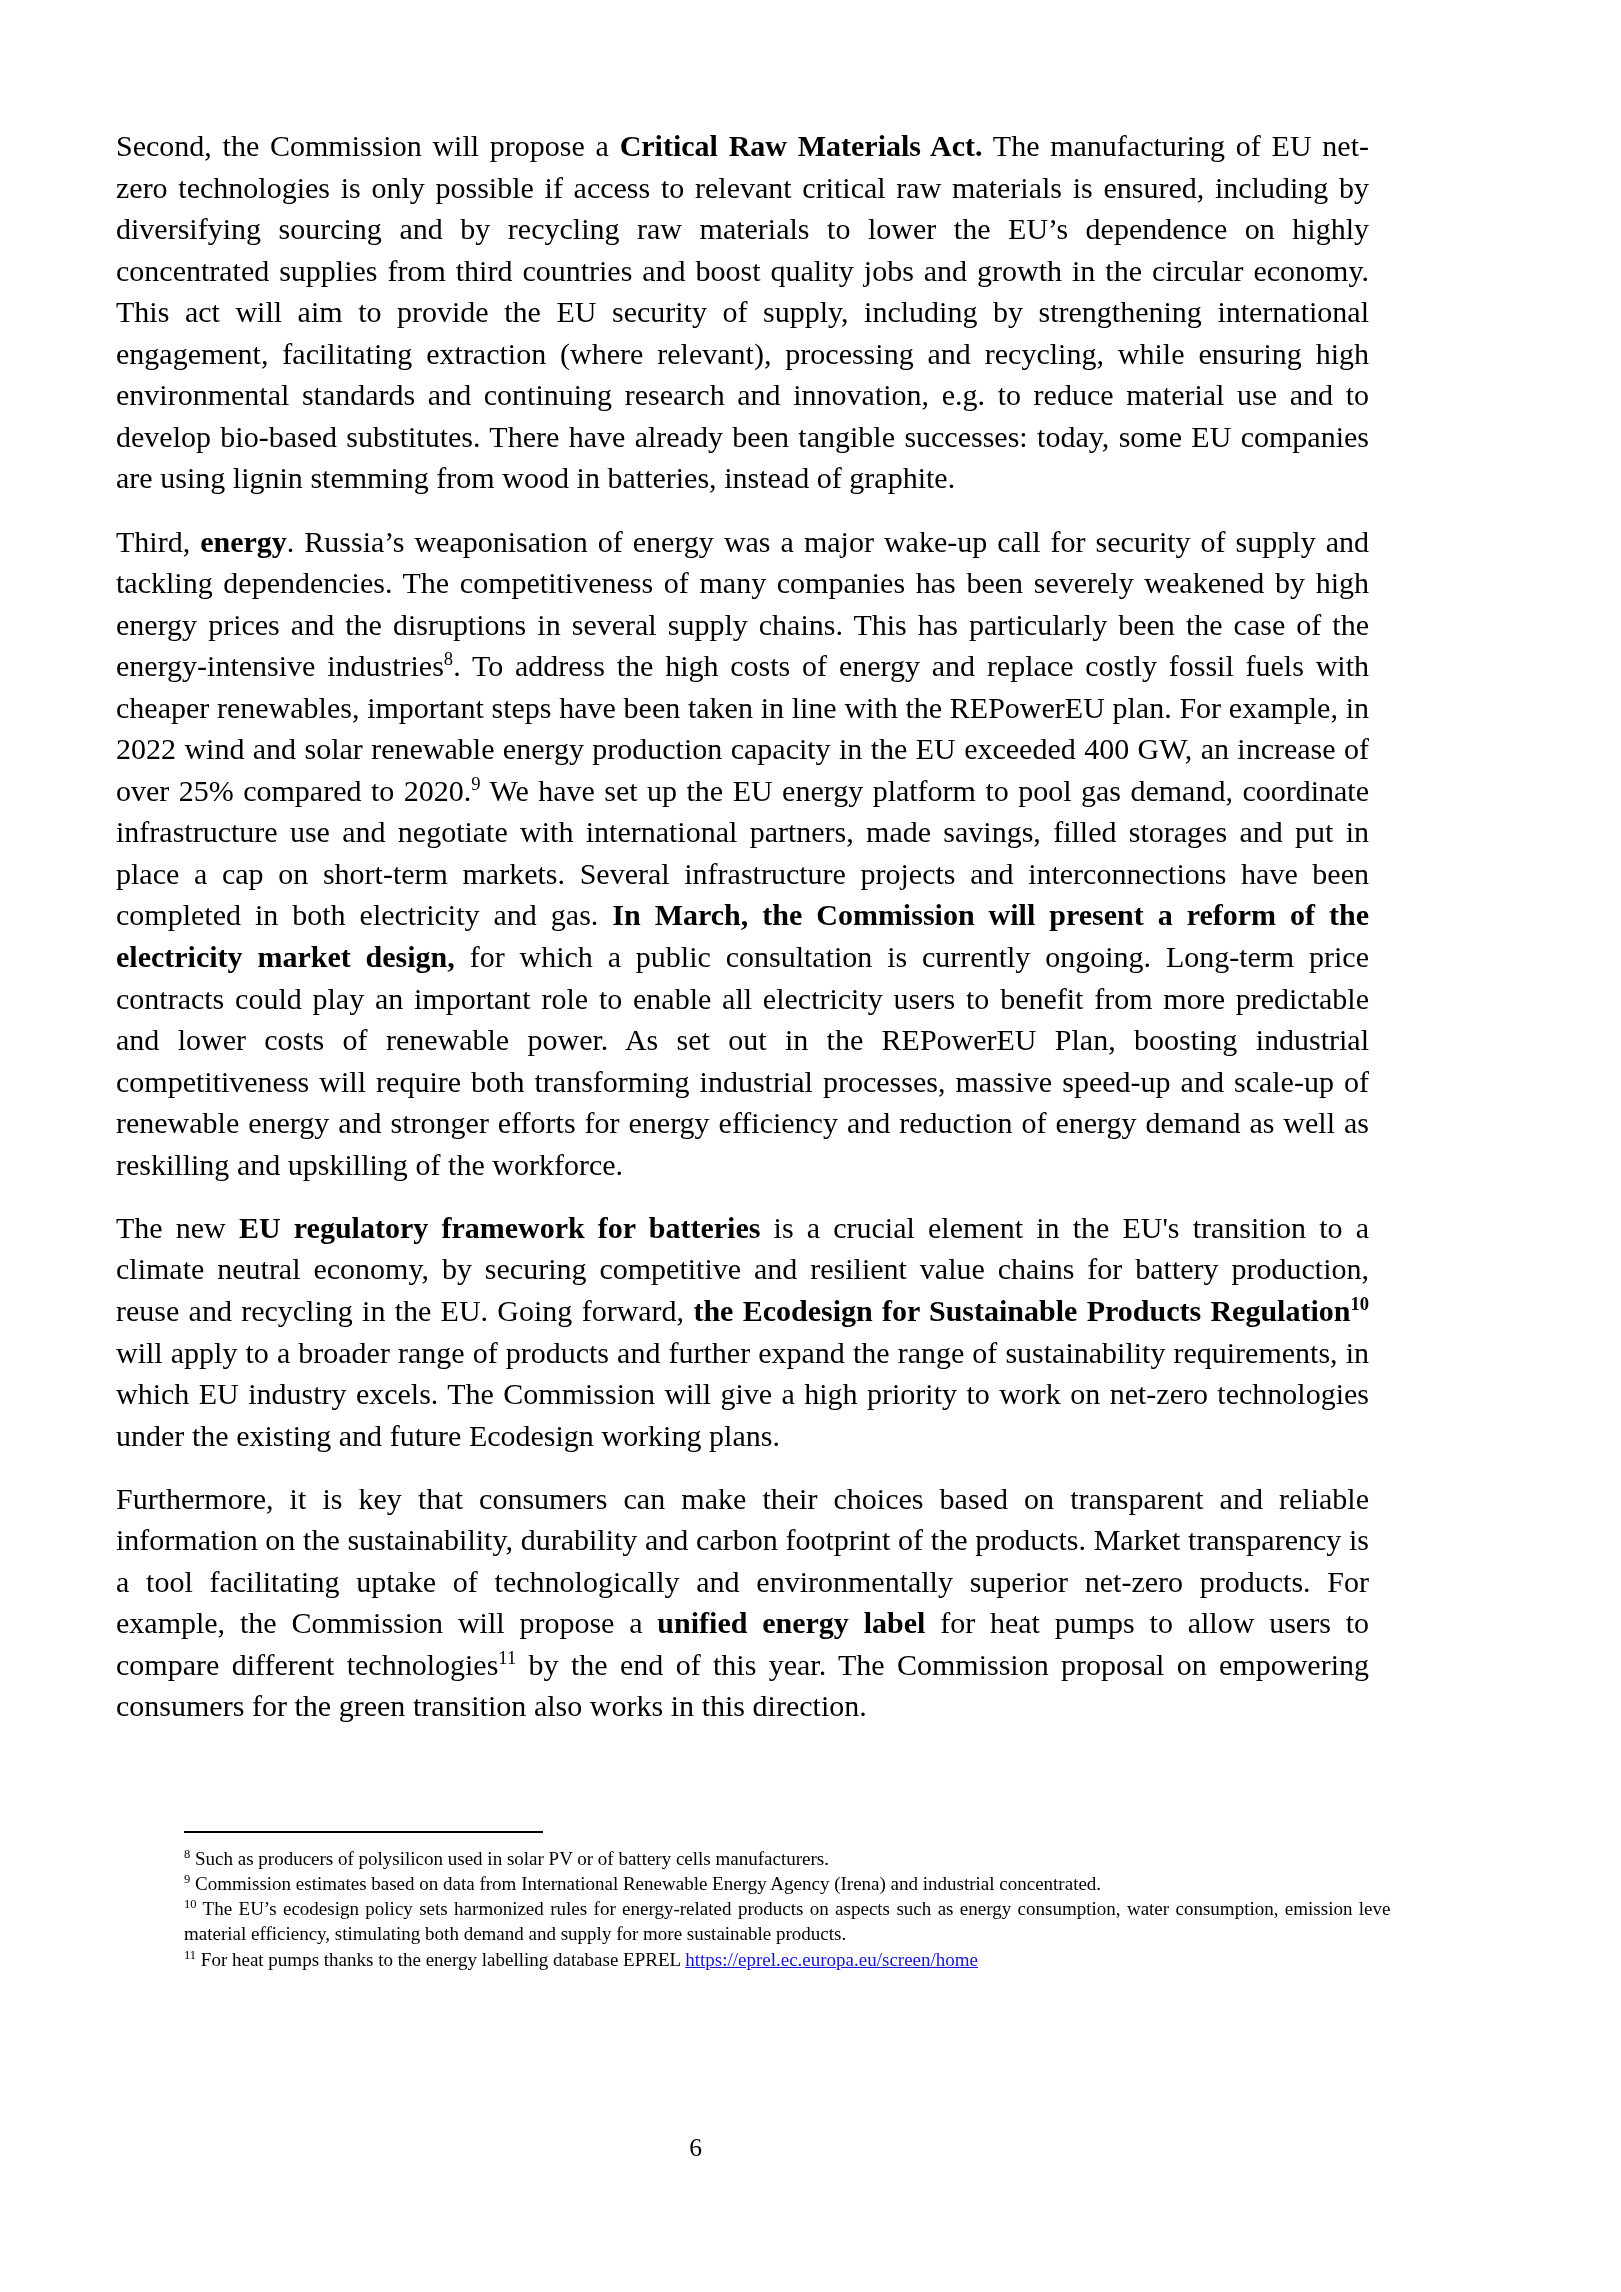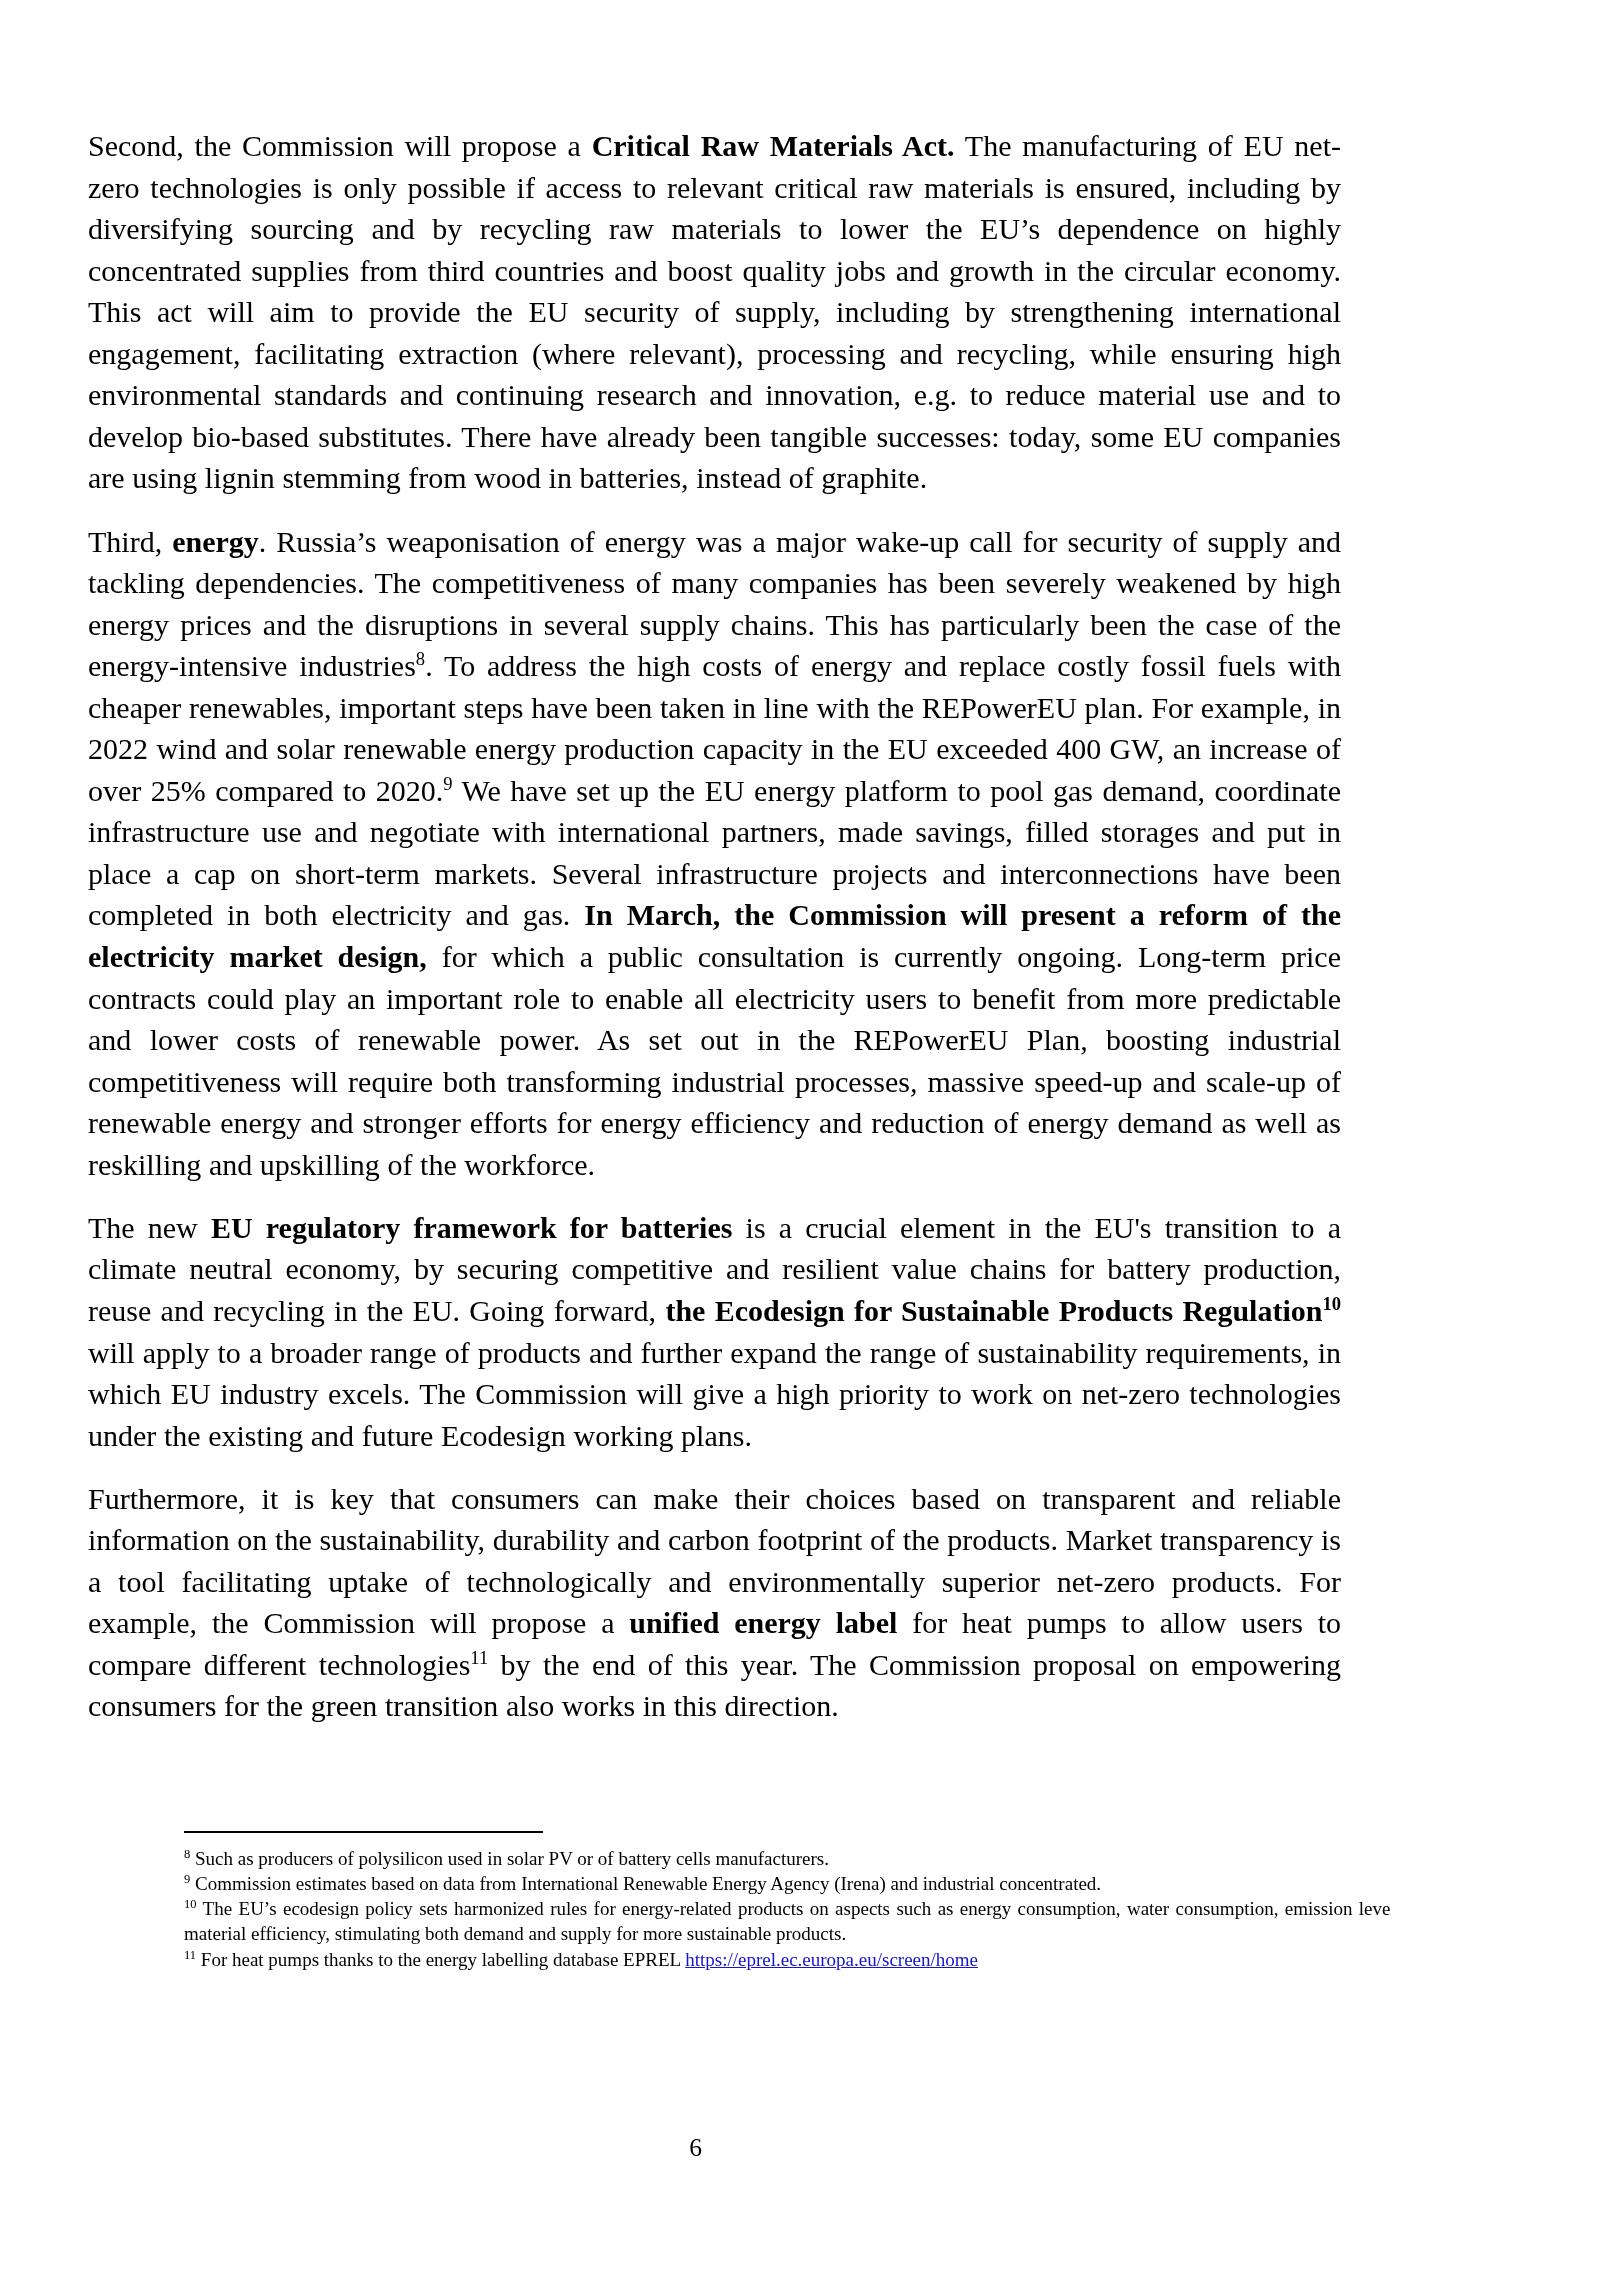--- a/index.html
+++ b/index.html
@@ -10,21 +10,21 @@
   body {
     font-family: "Liberation Serif", "DejaVu Serif", serif;
     color: #000000;
   }
   .page {
     position: relative;
     width: 1391px;
     height: 2293px;
     background: #ffffff;
     box-sizing: border-box;
-    padding: 125px 184px 0 88px;
+    padding: 125px 184px 0 116px;
     overflow: hidden;
   }
   .body-block {
     width: 1253px;
   }
   p.para {
     margin: 0 0 21.6px 0;
     font-size: 30px;
     line-height: 1.385;
     text-align: justify;

